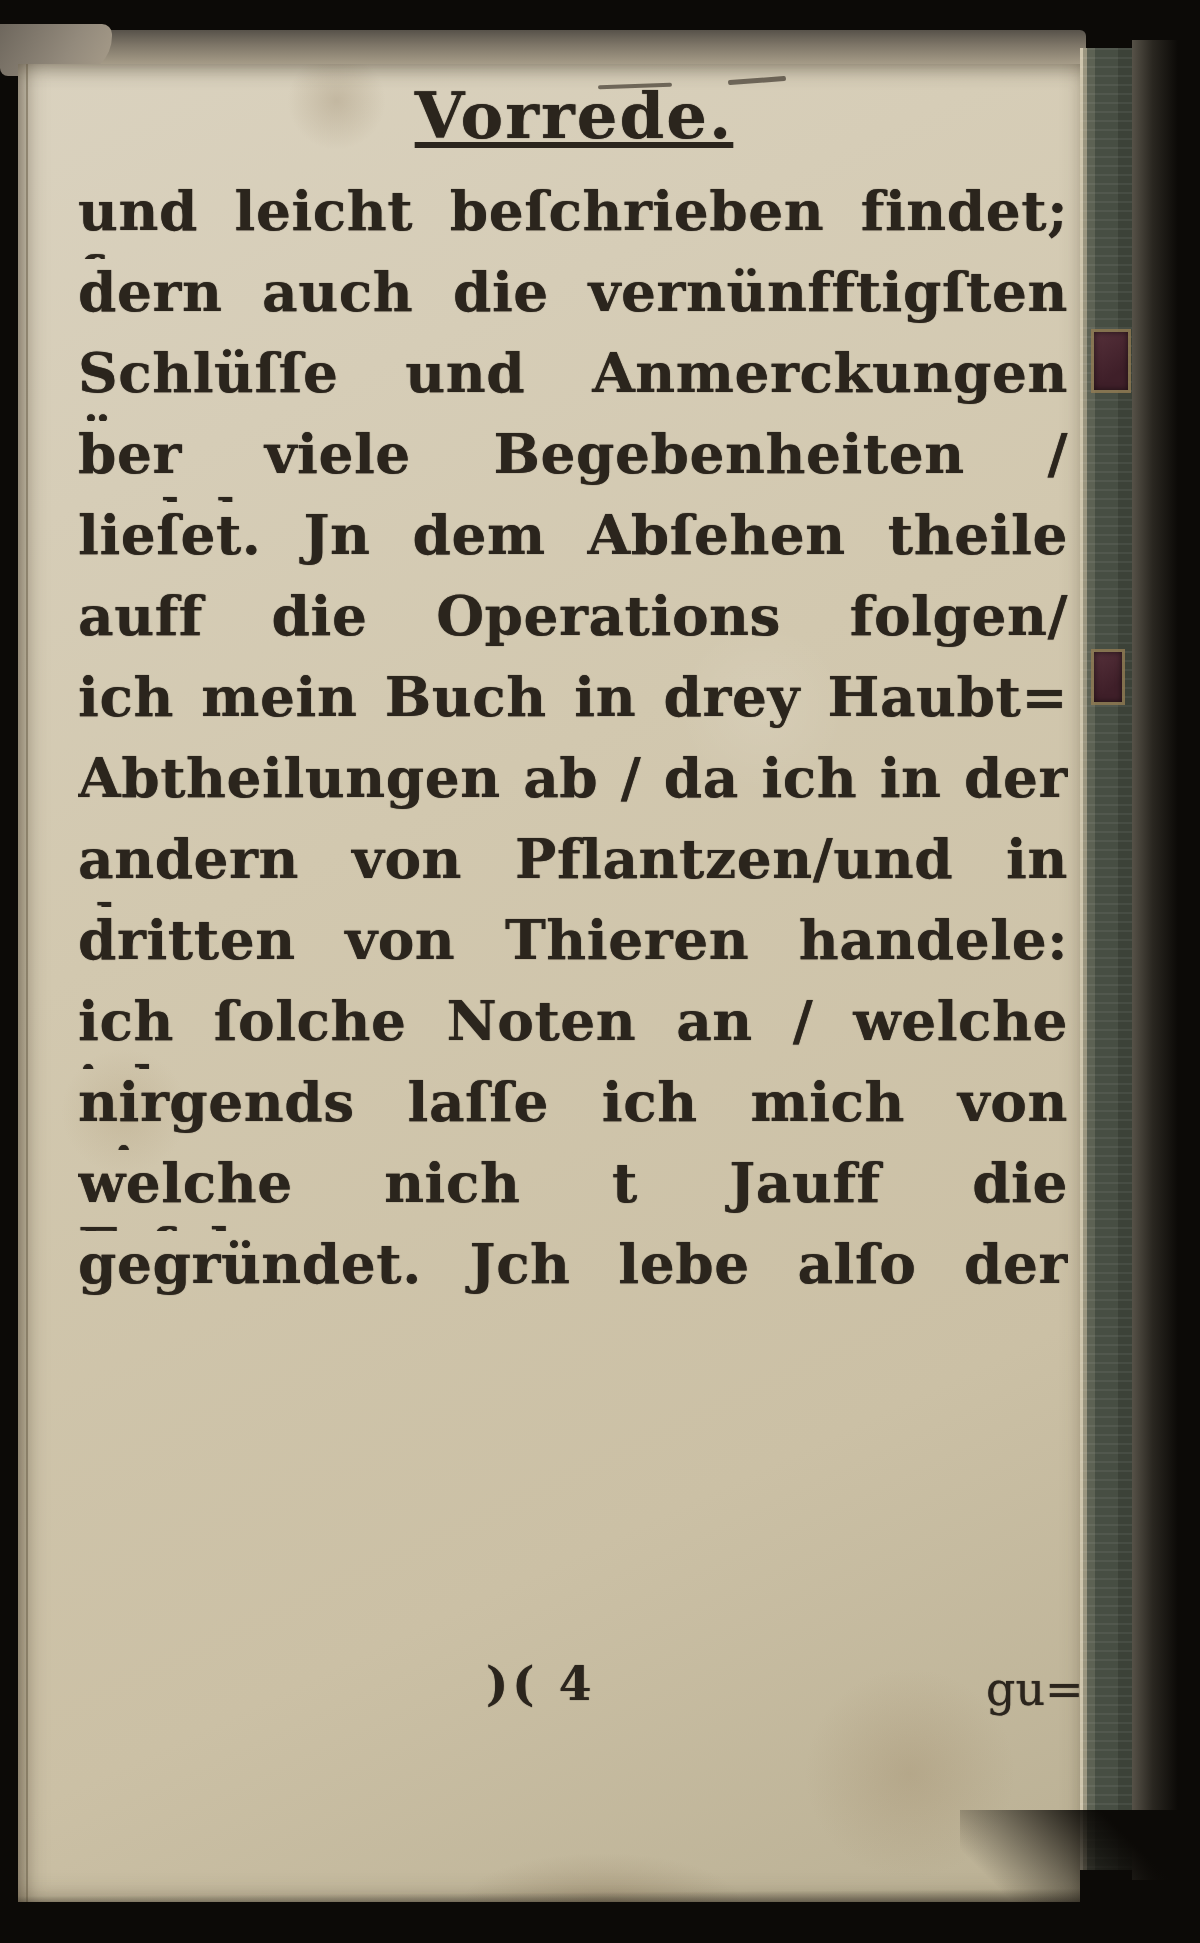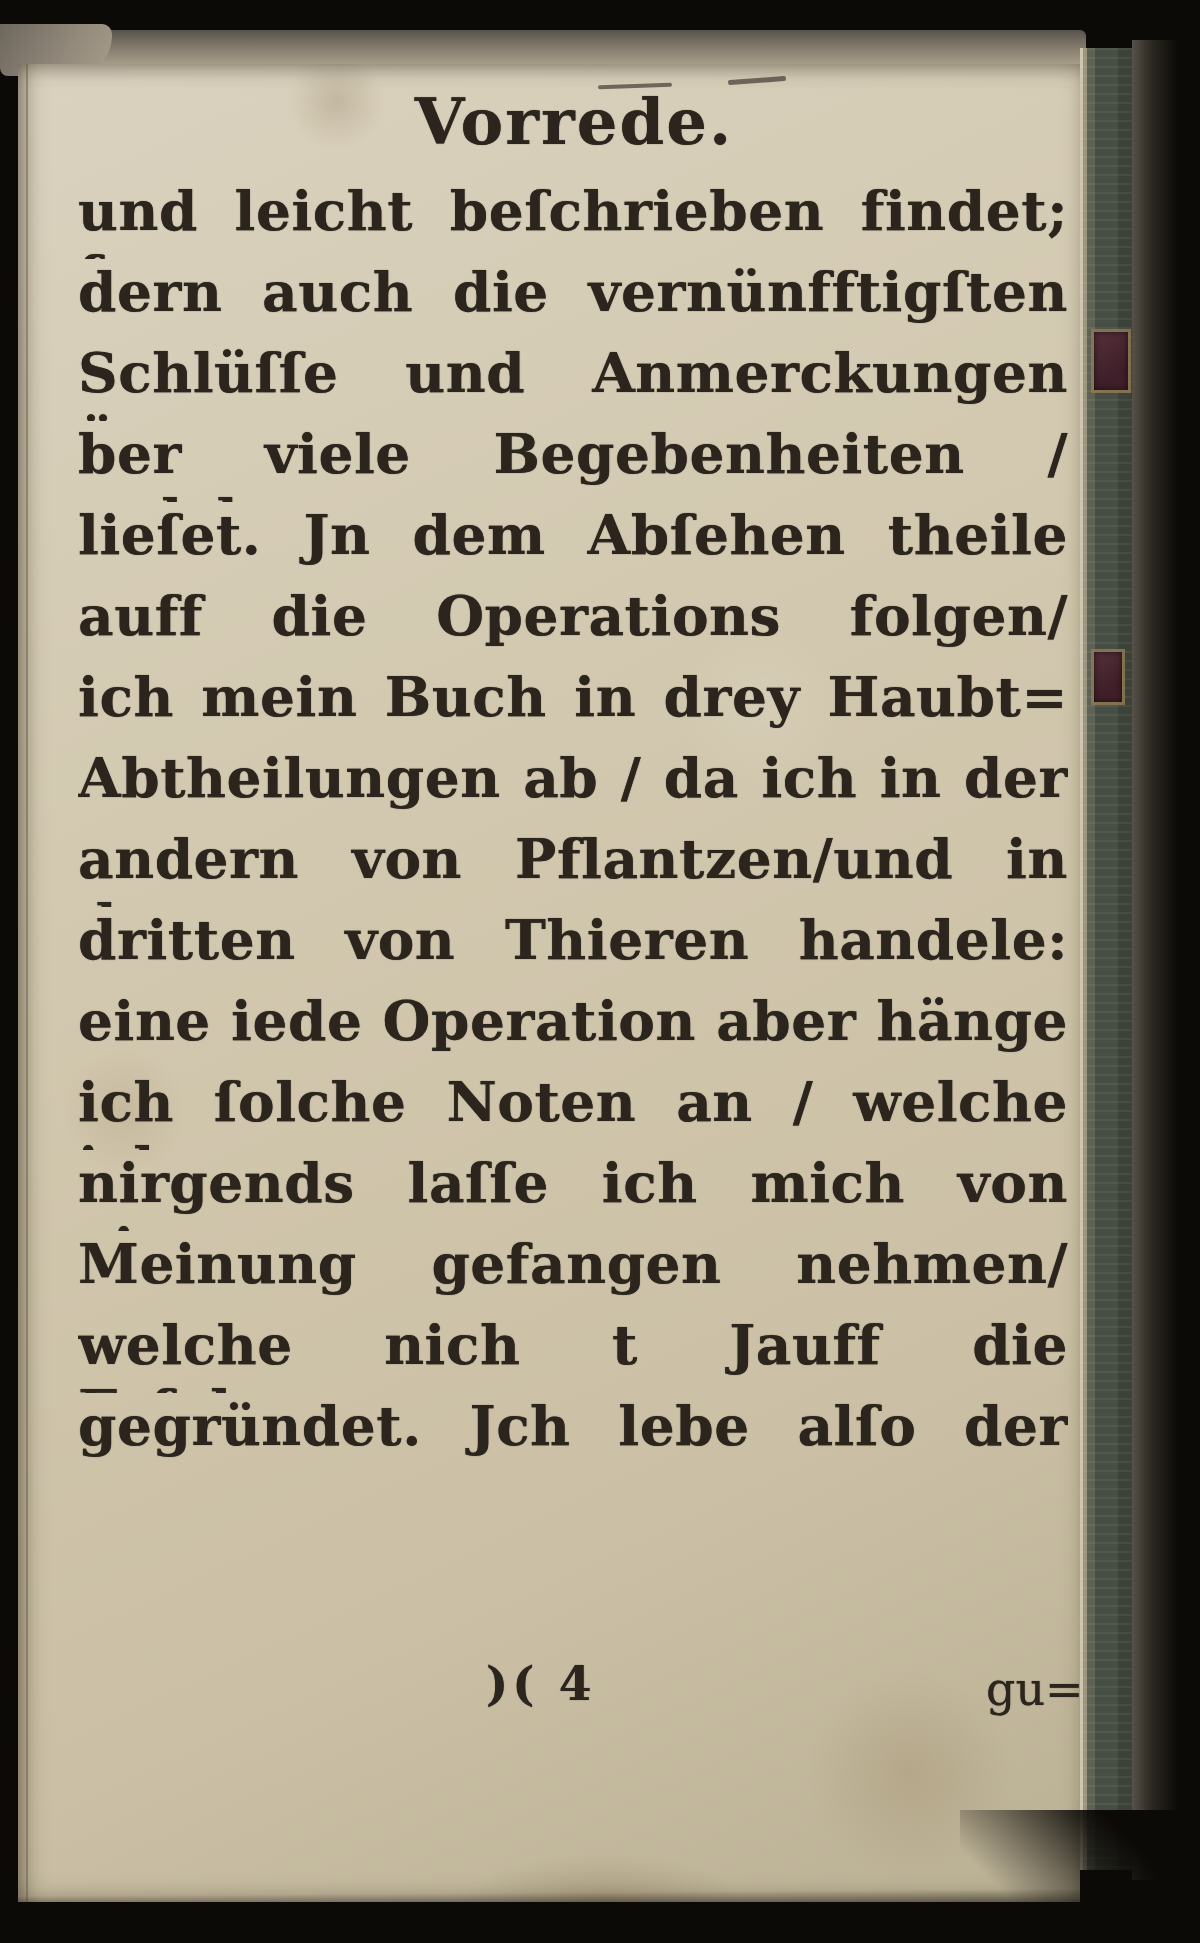--- a/index.html
+++ b/index.html
@@ -47,22 +47,22 @@
   .bottom-right-shade{position:absolute;left:960px;top:1810px;width:260px;height:140px;
     background:linear-gradient(225deg,#0c0a07 30%,rgba(12,10,7,0) 75%);}
 
   
   .ink{color:#2b251d;text-shadow:0 0 1px rgba(43,37,29,.85);}
   .heading-marks{position:absolute;left:598px;top:78px;width:230px;height:14px;}
   .dash{position:absolute;background:rgba(55,48,38,.65);border-radius:2px;}
   .dash-1{left:0;top:6px;width:74px;height:4px;transform:rotate(-2deg);}
   .dash-2{left:130px;top:0;width:58px;height:5px;transform:rotate(-4deg);}
 
-  .heading{position:absolute;left:80px;top:84px;width:988px;text-align:center;
-    font-size:64px;font-weight:bold;letter-spacing:2px;}
+  .heading{position:absolute;left:80px;top:78px;width:988px;text-align:center;
+    font-size:64px;font-weight:bold;letter-spacing:2px;text-decoration:underline;}
   .text-block{position:absolute;left:78px;top:178px;width:990px;}
   .text-line{height:81px;font-size:55px;font-weight:bold;letter-spacing:.5px;
     text-align:justify;text-align-last:justify;overflow:hidden;}
   .footer-row{position:absolute;left:78px;top:1648px;width:990px;height:70px;}
   .signature-mark{position:absolute;left:408px;top:8px;font-size:47px;font-weight:bold;letter-spacing:4px;}
   .catchword{position:absolute;left:908px;top:14px;font-size:46px;font-weight:normal;}
 </style>
 </head>
 <body>
 
@@ -90,24 +90,22 @@
     <div class="text-line ink">und leicht beſchrieben findet; ſon=</div>
     <div class="text-line ink">dern auch die vernünfftigſten</div>
     <div class="text-line ink">Schlüſſe und Anmerckungen ü=</div>
     <div class="text-line ink">ber viele Begebenheiten / welche</div>
     <div class="text-line ink">lieſet.  Jn dem Abſehen theile</div>
     <div class="text-line ink">auff die Operations folgen/</div>
     <div class="text-line ink">ich mein Buch in drey Haubt=</div>
     <div class="text-line ink">Abtheilungen ab / da ich in der</div>
     <div class="text-line ink">andern von Pflantzen/und in der</div>
     <div class="text-line ink">dritten von Thieren handele: an</div>
-    <div class="text-line ink">eine iede Operation aber hänge</div>
     <div class="text-line ink">ich ſolche Noten an / welche ich</div>
     <div class="text-line ink">nirgends laſſe ich mich von einer</div>
-    <div class="text-line ink">Meinung gefangen nehmen/</div>
     <div class="text-line ink">welche nich t Jauff die Erfahrung</div>
     <div class="text-line ink">gegründet.  Jch lebe alſo der</div>
   </div>
 
   <div class="footer-row">
     <div class="signature-mark ink">)( 4</div>
     <div class="catchword ink">gu=</div>
   </div>
 
   <div class="bottom-shade"></div>

